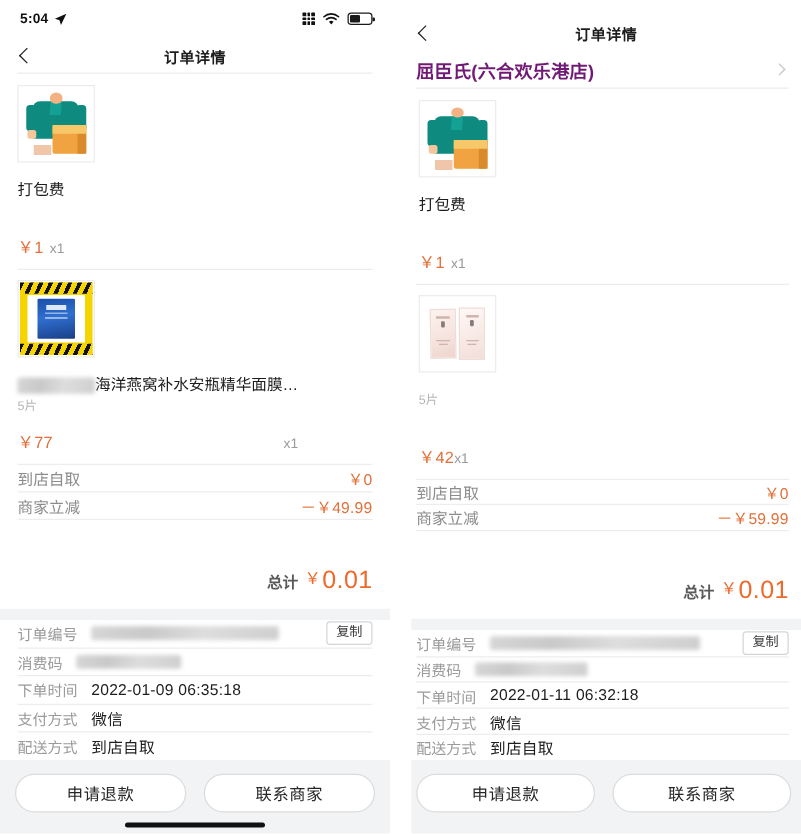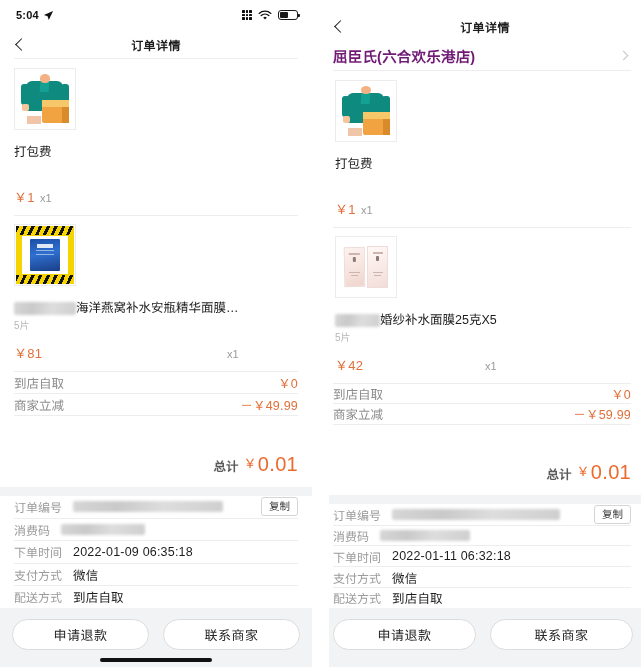--- a/index.html
+++ b/index.html
@@ -322,21 +322,21 @@
             </div>
         </div>
       </div>
       <div class="item-body">
         <div class="item-title-row">
           <span class="redact" style="width:62px;height:13px;margin-top:2px"></span>
           <span class="item-name">海洋燕窝补水安瓶精华面膜…</span>
         </div>
         <div class="item-spec">5片</div>
         <div class="item-foot">
-          <span class="item-price">￥81</span>
+          <span class="item-price">￥77</span>
           <span class="item-qty">x1</span>
         </div>
       </div>
     </div>
     <div class="hr"></div>
 
     <div class="fee-row">
       <span class="fee-label">到店自取</span>
       <span class="fee-value">￥0</span>
     </div>
@@ -448,24 +448,20 @@
             </div>
           <div class="sachet b">
               <i></i>
               <i></i>
               <i></i>
               <i></i>
             </div>
         </div>
       </div>
       <div class="item-body">
-        <div class="item-title-row">
-          <span class="redact" style="width:45px;height:13px;margin-top:2px"></span>
-          <span class="item-name">婚纱补水面膜25克X5</span>
-        </div>
         <div class="item-spec">5片</div>
         <div class="item-foot">
           <span class="item-price">￥42</span>
           <span class="item-qty">x1</span>
         </div>
       </div>
     </div>
     <div class="hr"></div>
 
     <div class="fee-row">

